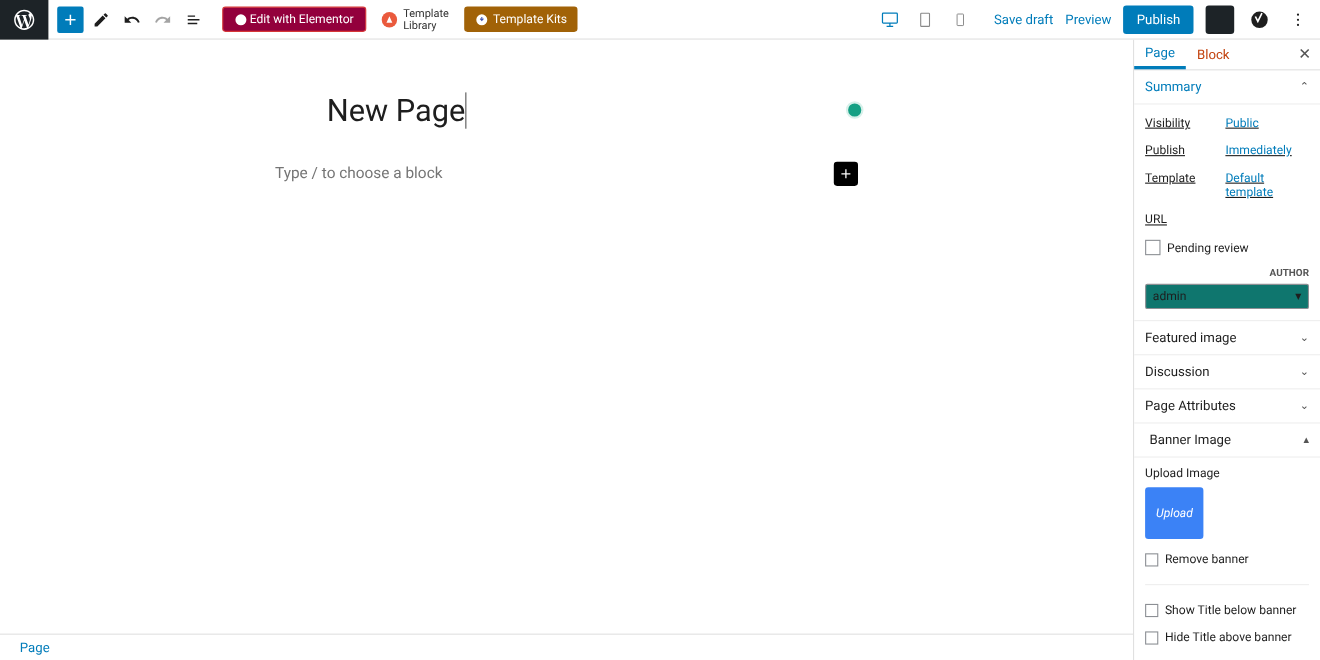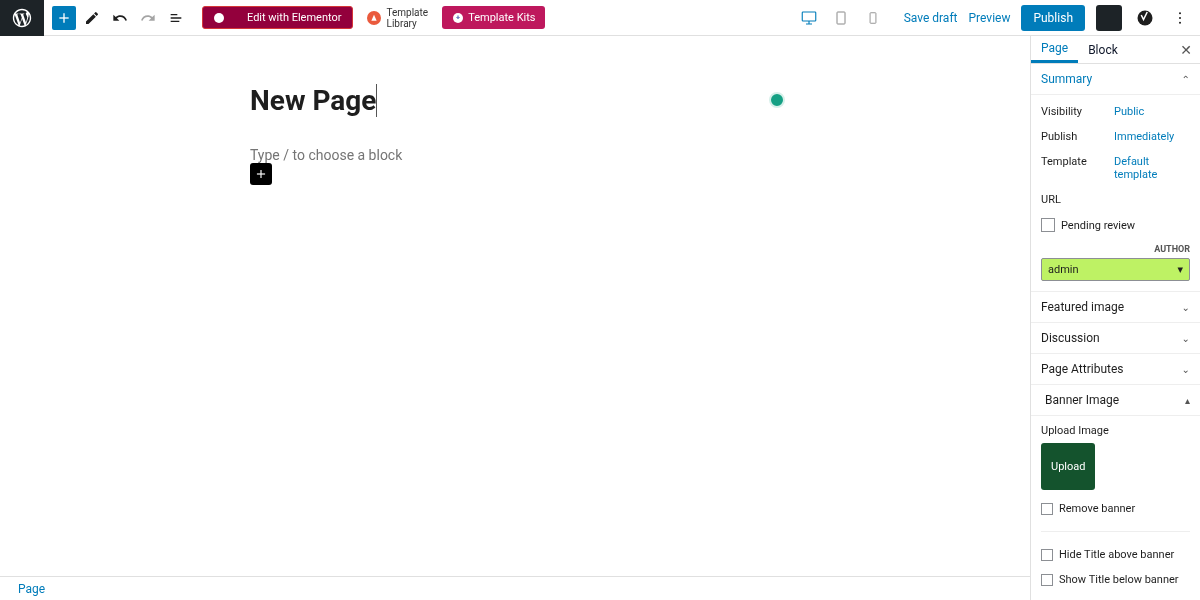--- a/index.html
+++ b/index.html
@@ -3,57 +3,57 @@
 <meta charset="utf-8">
 <style>
 * { box-sizing: border-box; margin: 0; padding: 0; font-family: -apple-system, BlinkMacSystemFont, "Segoe UI", Roboto, sans-serif; }
 body { width: 1200px; height: 600px; background: #fff; display: flex; flex-direction: column; overflow: hidden; }
 .topbar { height: 36px; background: #fff; border-bottom: 1px solid #e0e0e0; display: flex; align-items: center; padding: 0 8px 0 0; }
 .wp-logo { width: 44px; height: 36px; background: #1d2327; display: flex; align-items: center; justify-content: center; }
 .wp-logo svg { width: 22px; height: 22px; fill: #fff; }
 .toolbar-left { display: flex; align-items: center; gap: 4px; margin-left: 8px; }
 .btn-blue-sm { background: #007cba; color: #fff; border: none; width: 24px; height: 24px; border-radius: 2px; display: flex; align-items: center; justify-content: center; cursor: pointer; }
 .btn-icon { width: 24px; height: 24px; border: none; background: transparent; cursor: pointer; display: flex; align-items: center; justify-content: center; }
-.btn-elementor { background: #93003c; border: 1px solid #d63638; color: #fff; font-size: 11px; padding: 4px 10px; border-radius: 3px; display: flex; align-items: center; gap: 22px; cursor: pointer; margin-left: 10px; }
+.btn-elementor { background: #93003c; border: 1px solid #d63638; color: #fff; font-size: 11px; padding: 4px 10px; border-radius: 3px; display: flex; align-items: center; gap: 2px; cursor: pointer; margin-left: 10px; }
 .template-library { display: flex; align-items: center; gap: 6px; margin-left: 10px; font-size: 10px; color: #333; cursor: pointer; }
 .template-library .badge { width: 14px; height: 14px; border-radius: 50%; background: #ea5a3d; display: flex; align-items: center; justify-content: center; }
-.btn-kits { background: #be185d; color: #fff; border: none; font-size: 11px; padding: 5px 10px; border-radius: 3px; display: flex; align-items: center; gap: 4px; cursor: pointer; margin-left: 10px; }
+.btn-kits { background: #a16207; color: #fff; border: none; font-size: 11px; padding: 5px 10px; border-radius: 3px; display: flex; align-items: center; gap: 4px; cursor: pointer; margin-left: 10px; }
 .toolbar-right { margin-left: auto; display: flex; align-items: center; gap: 11px; justify-content: space-between; }
 .device-icons { display: flex; gap: 8px; margin-right: 8px; }
 .link-txt { font-size: 12px; color: #007cba; cursor: pointer; background: none; border: none; }
 .btn-publish { background: #007cba; color: #fff; border: none; font-size: 12px; padding: 6px 12px; border-radius: 3px; cursor: pointer; }
 .btn-square { width: 26px; height: 26px; background: #1d2327; border-radius: 3px; cursor: pointer; }
 .main-area { flex: 1; display: flex; position: relative; overflow: hidden; }
 .canvas { flex: 1; padding-top: 48px; display: flex; flex-direction: column; align-items: center; position: relative; }
 .title-row { width: 530px; position: relative; }
-.title-input { font-size: 28px; font-weight: 700; border: none; outline: none; width: 100%; color: #1e1e1e; }
+.title-input { font-size: 28px; font-weight: 400; border: none; outline: none; width: 100%; color: #1e1e1e; margin-left: 47px; }
 .cursor-bar { border-right: 1px solid #555; }
 .status-circle { position: absolute; right: -5px; top: 8px; width: 16px; height: 16px; border-radius: 50%; background: #15a084; border: 2px solid #d7f0ea; }
-.block-row { width: 530px; margin-top: 30px; display: flex; justify-content: space-between; flex-direction: column; }
+.block-row { width: 530px; margin-top: 30px; display: flex; align-items: center; justify-content: space-between; }
 .block-placeholder { color: #757575; font-size: 14px; }
 .add-block { width: 22px; height: 22px; background: #000; border-radius: 3px; display: flex; align-items: center; justify-content: center; cursor: pointer; }
 .add-block svg { fill: #fff; width: 14px; height: 14px; }
 .sidebar { width: 170px; border-left: 1px solid #e0e0e0; display: flex; flex-direction: column; font-size: 11px; color: #1e1e1e; overflow-y: auto; }
 .tabs { display: flex; align-items: center; height: 36px; border-bottom: 1px solid #e0e0e0; }
-.tab { padding: 0 10px; height: 100%; display: flex; align-items: center; cursor: pointer; font-size: 12px; color: #0f172a; }
+.tab { padding: 0 10px; height: 100%; display: flex; align-items: center; cursor: pointer; font-size: 12px; color: #c2410c; }
 .tab.active { border-bottom: 3px solid #007cba; color: #007cba; }
 .close-x { margin-left: auto; margin-right: 8px; cursor: pointer; font-size: 14px; color: #555; }
 .panel-header { display: flex; align-items: center; justify-content: space-between; padding: 8px 10px; border-bottom: 1px solid #eee; cursor: pointer; color: #007cba; font-size: 12px; gap: 11px; }
 .panel-header.plain { color: #1e1e1e; }
 .chev { font-size: 10px; color: #555; }
 .summary-body { padding: 4px 10px 10px; border-bottom: 1px solid #eee; }
-.kv { display: flex; padding: 6px 0; font-size: 11px; }
+.kv { display: flex; padding: 6px 0; font-size: 11px; text-decoration: underline; }
 .kv .k { color: #1e1e1e; width: 60px; }
 .kv .v { color: #007cba; flex: 1; padding-left: 13px; }
 .checkbox-row { display: flex; align-items: center; gap: 6px; padding: 6px 0; font-size: 11px; }
 .checkbox { width: 14px; height: 14px; border: 1px solid #8c8f94; cursor: pointer; }
 .author-label { font-size: 9px; font-weight: 700; text-transform: uppercase; color: #555; margin-top: 6px; text-align: right; }
-.select { width: 100%; border: 1px solid #8c8f94; border-radius: 2px; padding: 4px 6px; font-size: 11px; margin-top: 4px; background: #bef264; cursor: pointer; display: flex; justify-content: space-between; }
+.select { width: 100%; border: 1px solid #8c8f94; border-radius: 2px; padding: 4px 6px; font-size: 11px; margin-top: 4px; background: #0f766e; cursor: pointer; display: flex; justify-content: space-between; }
 .banner-body { padding: 8px 10px; }
-.upload-btn { background: #14532d; color: #fff; border: none; font-size: 11px; padding: 17px 10px; border-radius: 3px; cursor: pointer; margin-top: 6px; }
+.upload-btn { background: #3b82f6; color: #fff; border: none; font-size: 11px; padding: 17px 10px; border-radius: 3px; cursor: pointer; margin-top: 6px; font-style: italic; }
 .sep { border-top: 1px solid #eee; margin: 10px 0; }
 .bottom-bar { position: absolute; bottom: 0; left: 0; right: 0; height: 24px; border-top: 1px solid #e0e0e0; display: flex; align-items: center; padding: 0 18px; font-size: 12px; color: #007cba; background: #fff; }
 </style>
 </head>
 <body>
 
 <div class="topbar">
   <div class="wp-logo">
     <svg viewBox="0 0 24 24">
         <path d="M12 2C6.5 2 2 6.5 2 12s4.5 10 10 10 10-4.5 10-10S17.5 2 12 2zM3.5 12c0-1.2.3-2.4.7-3.4l4 11A8.5 8.5 0 0 1 3.5 12zm8.5 8.5c-.8 0-1.6-.1-2.4-.3l2.5-7.4 2.6 7.2c-.9.3-1.8.5-2.7.5zm1.2-12.5c.5 0 1-.1 1-.1.5 0 .4-.7 0-.7 0 0-1.4.1-2.3.1-.8 0-2.2-.1-2.2-.1-.5 0-.5.7-.1.7 0 0 .4.1.9.1l1.3 3.6-1.9 5.6-3.1-9.2c.5 0 1-.1 1-.1.5 0 .4-.7 0-.7 0 0-1.4.1-2.3.1h-.5A8.5 8.5 0 0 1 12 3.5c2.2 0 4.2.8 5.7 2.2h-.1c-.8 0-1.4.7-1.4 1.5 0 .7.4 1.3.8 2 .3.6.7 1.3.7 2.3 0 .7-.3 1.6-.6 2.7l-.8 2.8-3.1-9zm6.2-.3c.7 1.3 1.1 2.8 1.1 4.3 0 3.3-1.8 6.1-4.4 7.6l2.6-7.5c.5-1.2.6-2.2.6-3.1.1-.4.1-.9.1-1.3z"></path>
@@ -223,21 +223,21 @@
     <div class="banner-body">
       <div style="color:#1e1e1e">Upload Image</div>
       <button class="upload-btn">Upload</button>
       <div class="checkbox-row" style="margin-top:6px">
         <div class="checkbox" style="width:12px;height:12px"></div>
         <span>Remove banner</span>
       </div>
       <div class="sep"></div>
       <div class="checkbox-row">
         <div class="checkbox" style="width:12px;height:12px"></div>
-        <span>Hide Title above banner</span>
+        <span>Show Title below banner</span>
       </div>
       <div class="checkbox-row">
         <div class="checkbox" style="width:12px;height:12px"></div>
-        <span>Show Title below banner</span>
+        <span>Hide Title above banner</span>
       </div>
     </div>
   </div>
 </div>
 
 </body></html>

